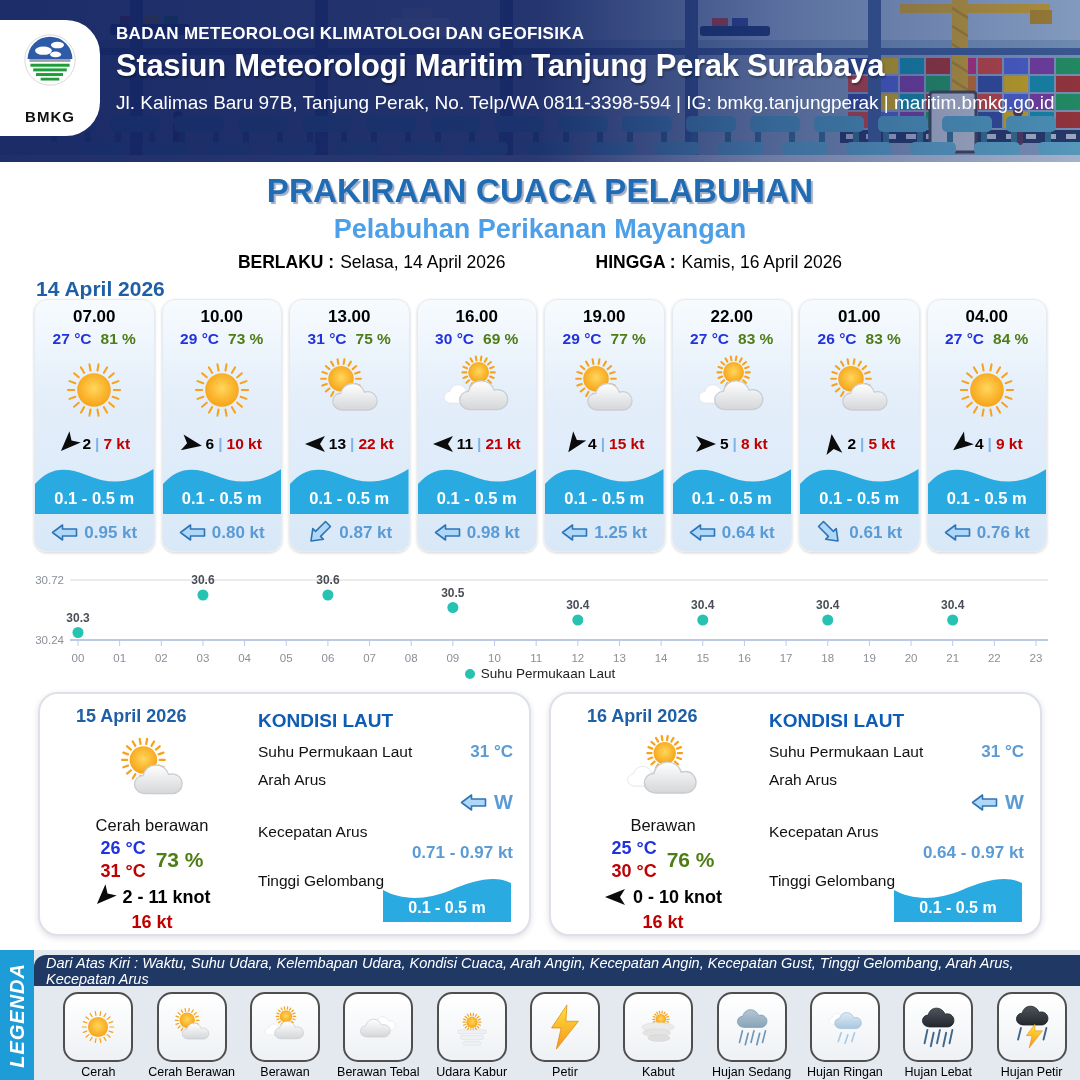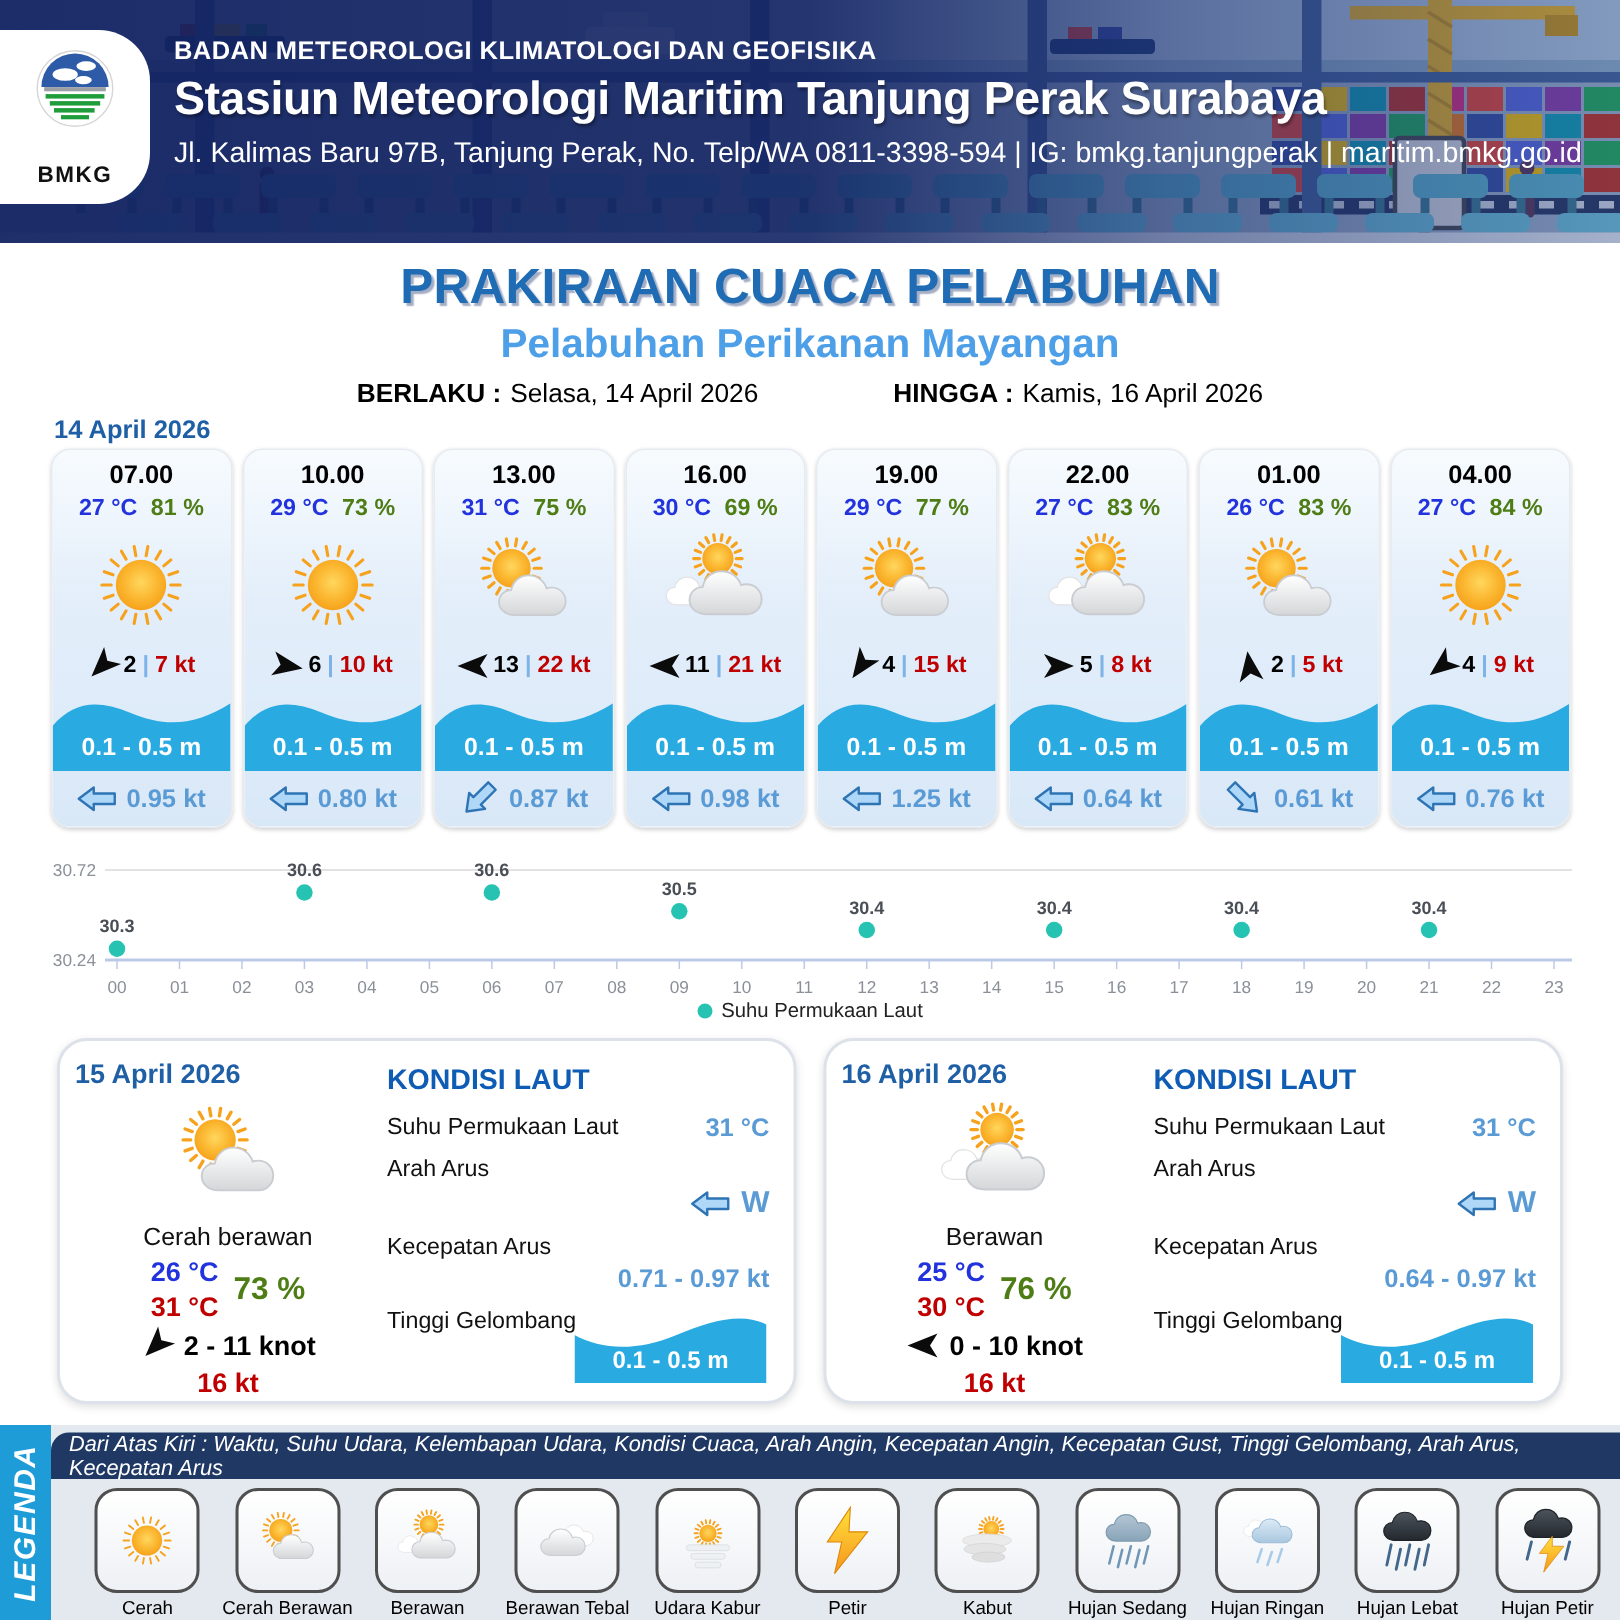--- a/index.html
+++ b/index.html
@@ -15,21 +15,21 @@
   #header-text{position:absolute;left:116px;top:24px;color:#fff;width:950px;}
   #agency-line{font-size:17px;font-weight:700;letter-spacing:.3px;}
   #station-line{font-size:31px;font-weight:700;margin-top:4px;text-shadow:1px 2px 2px rgba(0,0,0,.35);letter-spacing:-.3px;}
   #address-line{font-size:19px;margin-top:8px;font-weight:400;}
   
   #title-main{position:absolute;top:172px;left:0;width:1080px;text-align:center;font-size:33px;font-weight:800;
     color:#1F6CB4;letter-spacing:.2px;text-shadow:-1px -1px 0 rgba(255,255,255,.9),2px 2px 1px rgba(22,48,105,.4);}
   #title-sub{position:absolute;top:214px;left:0;width:1080px;text-align:center;font-size:27px;font-weight:800;color:#4D9FE8;}
   #validity{position:absolute;top:252px;left:0;width:1080px;display:flex;justify-content:center;gap:90px;font-size:17.5px;color:#000;}
   #validity .lbl{font-weight:700;margin-right:6px;}
-  #hourly-date{position:absolute;left:36px;top:277px;font-size:17px;font-weight:700;color:#1F5FA6;}
+  #hourly-date{position:absolute;left:36px;top:277px;font-size:21px;font-weight:700;color:#1F5FA6;}
   
   #cards-row{position:absolute;left:34px;top:299px;width:1013px;height:253px;display:flex;gap:7px;}
   .hcard{flex:1;background:linear-gradient(180deg,#f7fbfe 0%,#e3eefa 40%,#d9e8f7 100%);
     border:1px solid #e6ebf1;border-radius:13px;box-shadow:0 1px 3px rgba(0,0,0,.18);
     overflow:hidden;display:flex;flex-direction:column;}
   .h-time{text-align:center;font-weight:700;font-size:17px;color:#000;margin-top:7px;}
   .h-tr{display:flex;justify-content:center;gap:9px;font-weight:700;font-size:15.5px;margin-top:3px;}
   .h-temp{color:#2233dd;}.h-rh{color:#4e7d16;}
   .h-icon{height:82px;display:flex;align-items:center;justify-content:center;margin-top:1px;}
   .h-wind{display:flex;align-items:center;justify-content:center;gap:4px;font-size:15.5px;font-weight:700;height:26px;}
@@ -44,21 +44,21 @@
   .cspd{color:#5B9BD5;font-weight:700;font-size:17px;}
   
   #chart-wrap{position:absolute;left:28px;top:556px;width:1024px;height:116px;}
   #chart-legend{position:absolute;left:0;top:666px;width:1080px;text-align:center;font-size:13.5px;color:#222;}
   #chart-legend .dot{display:inline-block;width:10px;height:10px;border-radius:50%;background:#27C3B2;margin-right:6px;vertical-align:-1px;}
   .ax{font-size:11.5px;fill:#8a8f98;}
   .pt{font-size:12px;fill:#4a4f57;font-weight:700;}
   
   #daily-row{position:absolute;left:38px;top:692px;width:1004px;height:244px;display:flex;gap:18px;}
   .dcard{flex:1;background:#fff;border:2px solid #dde2ea;border-radius:20px;box-shadow:0 2px 6px rgba(0,0,0,.13);position:relative;}
-  .d-date{position:absolute;left:10px;top:12px;color:#1F5FA6;font-weight:700;font-size:18px;}
+  .d-date{position:absolute;left:36px;top:12px;color:#1F5FA6;font-weight:700;font-size:18px;}
   .d-left{position:absolute;left:12px;top:34px;width:200px;text-align:center;}
   .d-icon{height:88px;display:flex;align-items:center;justify-content:center;}
   .d-cond{font-size:16.5px;color:#111;margin-top:0px;}
   .d-temps{display:flex;justify-content:center;align-items:center;gap:10px;margin-top:2px;}
   .d-mm{display:flex;flex-direction:column;font-weight:700;font-size:18px;line-height:1.25;}
   .d-min{color:#2233dd;}.d-max{color:#C00000;}
   .d-rh{color:#4e7d16;font-weight:700;font-size:21px;}
   .d-wind{display:flex;align-items:center;justify-content:center;gap:7px;font-weight:700;font-size:18px;color:#000;margin-top:4px;}
   .d-wind .warrow{width:22px;height:22px;}
   .d-gust{color:#C00000;font-weight:700;font-size:18px;margin-top:4px;}

